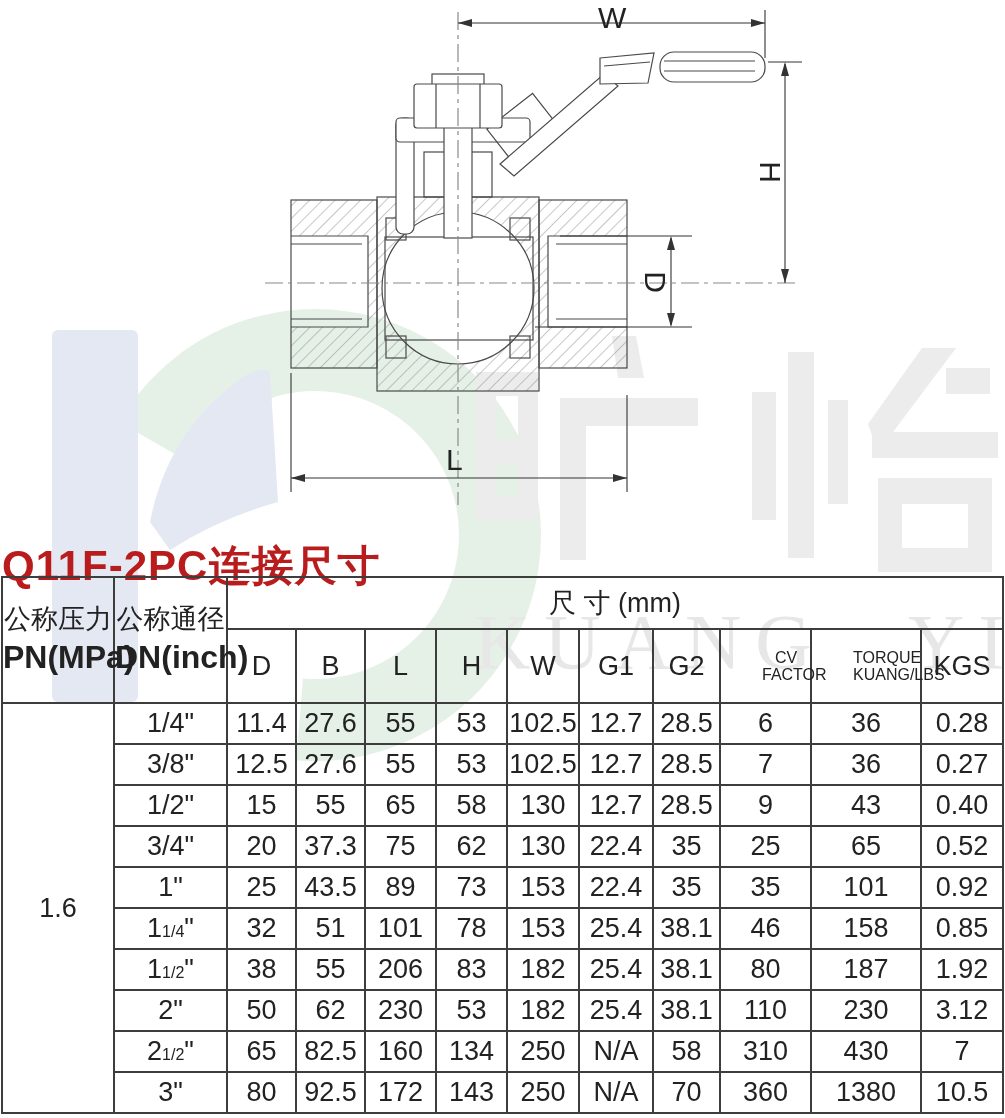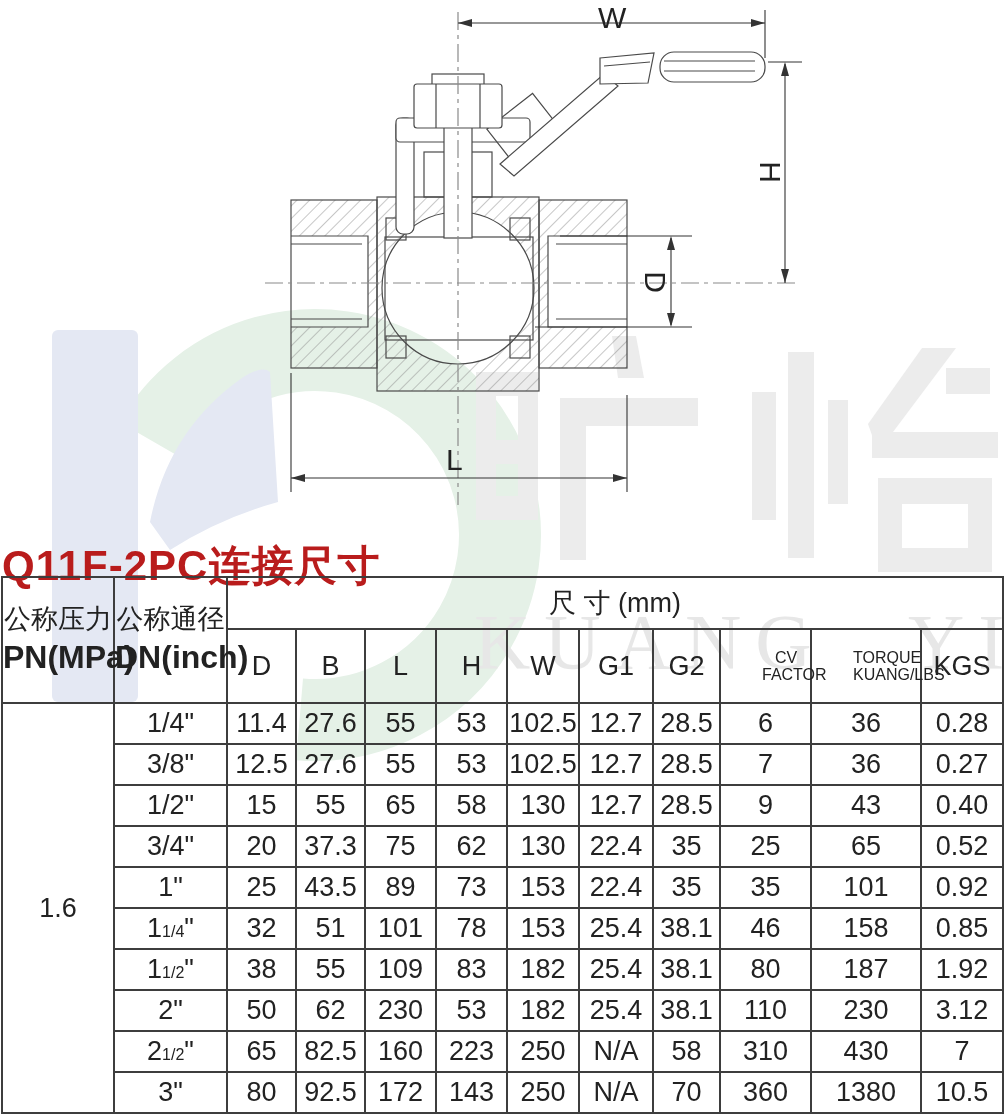--- a/index.html
+++ b/index.html
@@ -285,21 +285,21 @@
           <td>25.4</td>
           <td>38.1</td>
           <td>46</td>
           <td>158</td>
           <td>0.85</td>
         </tr>
         <tr>
           <td><span>1</span><span class="frac">1/2</span><span>"</span></td>
           <td>38</td>
           <td>55</td>
-          <td>109</td>
+          <td>206</td>
           <td>83</td>
           <td>182</td>
           <td>25.4</td>
           <td>38.1</td>
           <td>80</td>
           <td>187</td>
           <td>1.92</td>
         </tr>
         <tr>
           <td><span>2"</span></td>
@@ -312,21 +312,21 @@
           <td>38.1</td>
           <td>110</td>
           <td>230</td>
           <td>3.12</td>
         </tr>
         <tr>
           <td><span>2</span><span class="frac">1/2</span><span>"</span></td>
           <td>65</td>
           <td>82.5</td>
           <td>160</td>
-          <td>223</td>
+          <td>134</td>
           <td>250</td>
           <td>N/A</td>
           <td>58</td>
           <td>310</td>
           <td>430</td>
           <td>7</td>
         </tr>
         <tr>
           <td><span>3"</span></td>
           <td>80</td>

